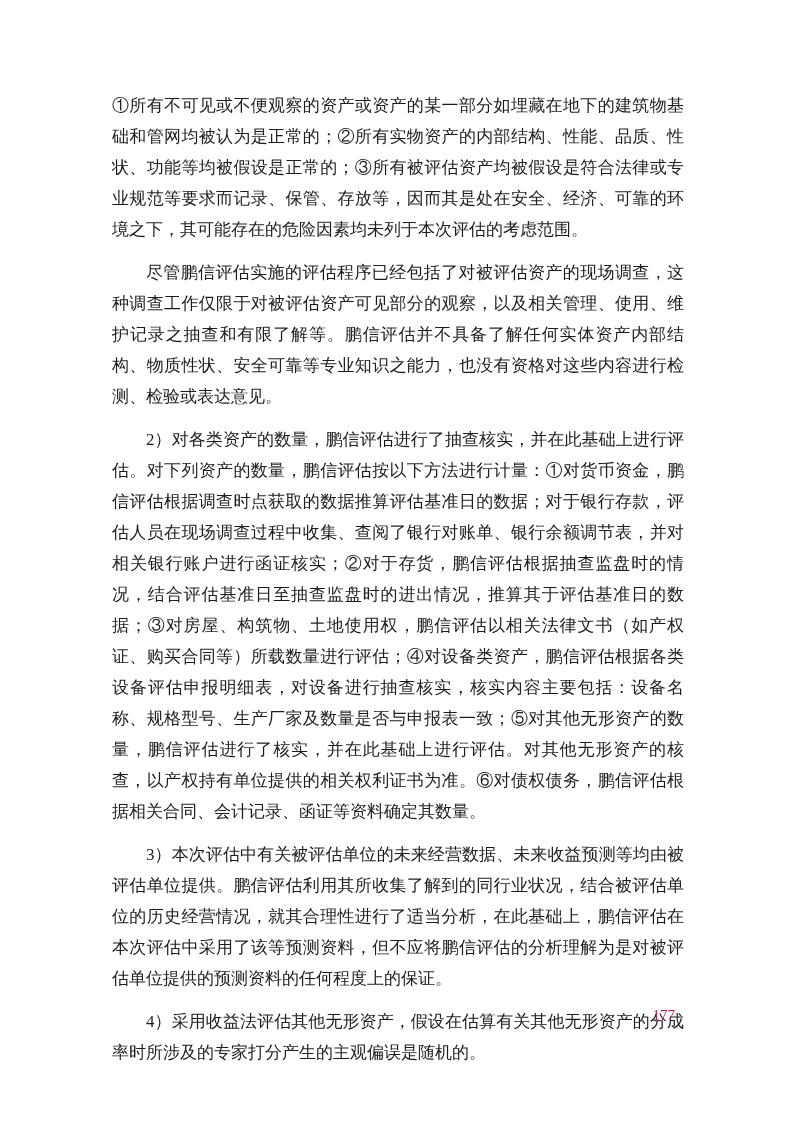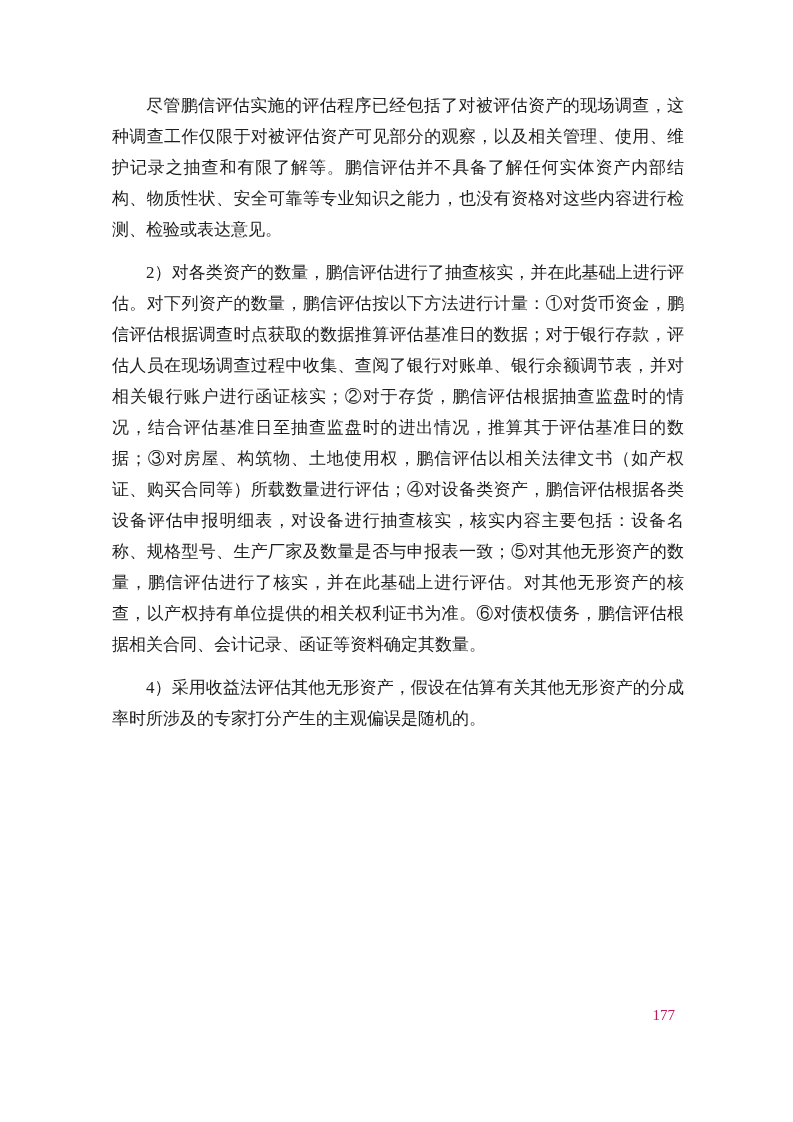--- a/index.html
+++ b/index.html
@@ -47,18 +47,20 @@
     font-size: 15px;
     line-height: 20px;
     color: #be185d;
   }
 </style>
 </head>
 <body>
 
 <div class="page">
   <div class="content">
+    <p class="para">①所有不可见或不便观察的资产或资产的某一部分如埋藏在地下的建筑物基础和管网均被认为是正常的；②所有实物资产的内部结构、性能、品质、性状、功能等均被假设是正常的；③所有被评估资产均被假设是符合法律或专业规范等要求而记录、保管、存放等，因而其是处在安全、经济、可靠的环境之下，其可能存在的危险因素均未列于本次评估的考虑范围。</p>
     <p class="para indent">尽管鹏信评估实施的评估程序已经包括了对被评估资产的现场调查，这种调查工作仅限于对被评估资产可见部分的观察，以及相关管理、使用、维护记录之抽查和有限了解等。鹏信评估并不具备了解任何实体资产内部结构、物质性状、安全可靠等专业知识之能力，也没有资格对这些内容进行检测、检验或表达意见。</p>
     <p class="para indent">2）对各类资产的数量，鹏信评估进行了抽查核实，并在此基础上进行评估。对下列资产的数量，鹏信评估按以下方法进行计量：①对货币资金，鹏信评估根据调查时点获取的数据推算评估基准日的数据；对于银行存款，评估人员在现场调查过程中收集、查阅了银行对账单、银行余额调节表，并对相关银行账户进行函证核实；②对于存货，鹏信评估根据抽查监盘时的情况，结合评估基准日至抽查监盘时的进出情况，推算其于评估基准日的数据；③对房屋、构筑物、土地使用权，鹏信评估以相关法律文书（如产权证、购买合同等）所载数量进行评估；④对设备类资产，鹏信评估根据各类设备评估申报明细表，对设备进行抽查核实，核实内容主要包括：设备名称、规格型号、生产厂家及数量是否与申报表一致；⑤对其他无形资产的数量，鹏信评估进行了核实，并在此基础上进行评估。对其他无形资产的核查，以产权持有单位提供的相关权利证书为准。⑥对债权债务，鹏信评估根据相关合同、会计记录、函证等资料确定其数量。</p>
+    <p class="para indent">3）本次评估中有关被评估单位的未来经营数据、未来收益预测等均由被评估单位提供。鹏信评估利用其所收集了解到的同行业状况，结合被评估单位的历史经营情况，就其合理性进行了适当分析，在此基础上，鹏信评估在本次评估中采用了该等预测资料，但不应将鹏信评估的分析理解为是对被评估单位提供的预测资料的任何程度上的保证。</p>
     <p class="para indent">4）采用收益法评估其他无形资产，假设在估算有关其他无形资产的分成率时所涉及的专家打分产生的主观偏误是随机的。</p>
   </div>
   <div class="page-number">177</div>
 </div>
 
 </body></html>

